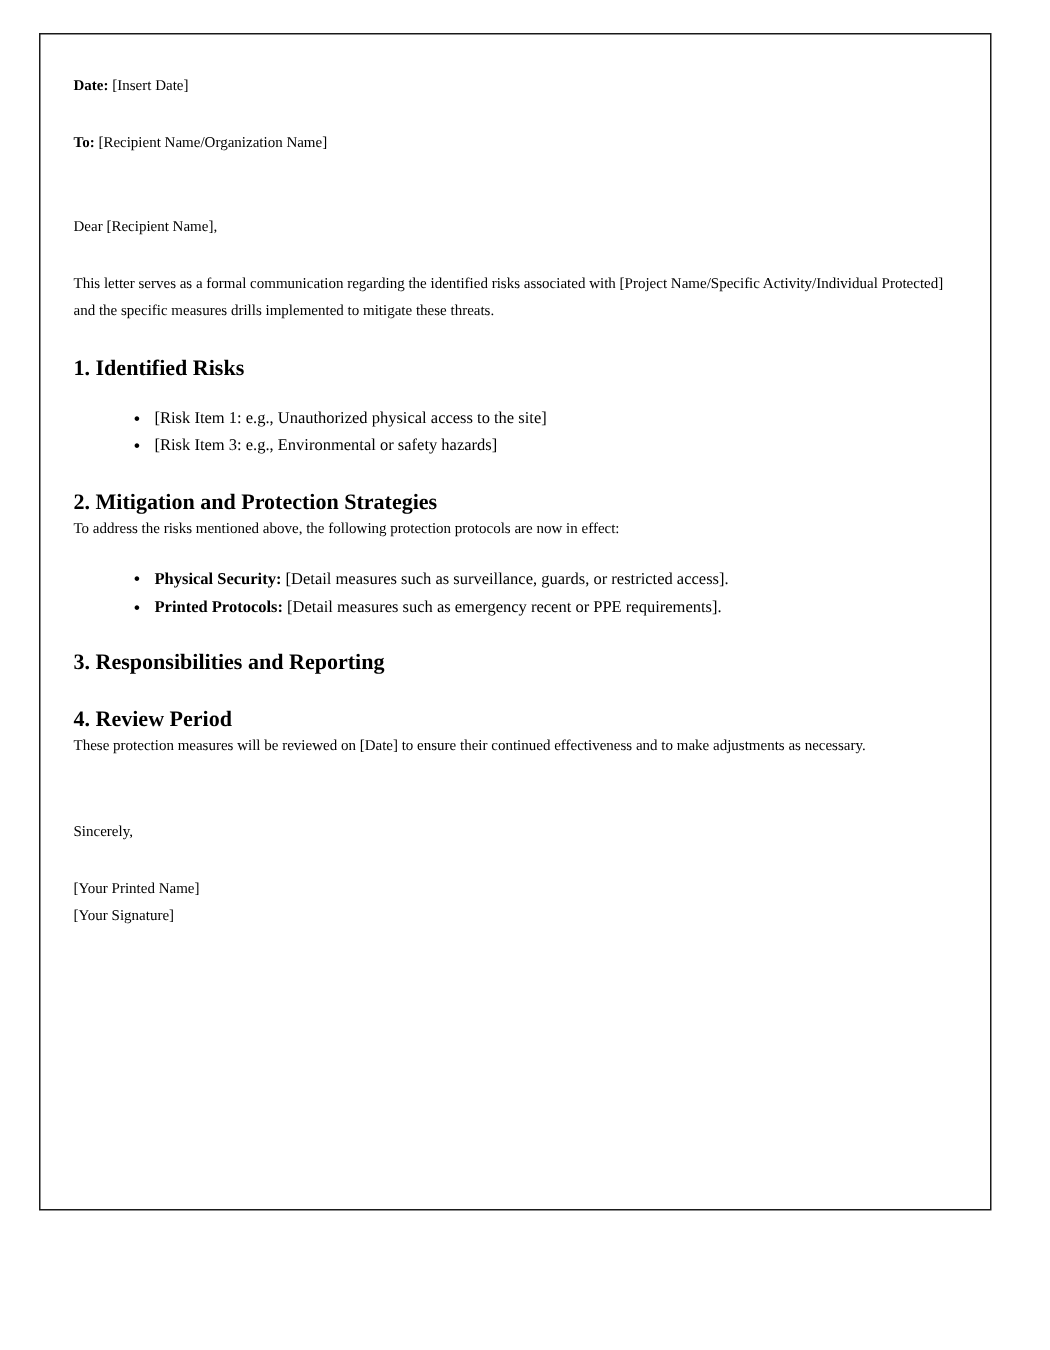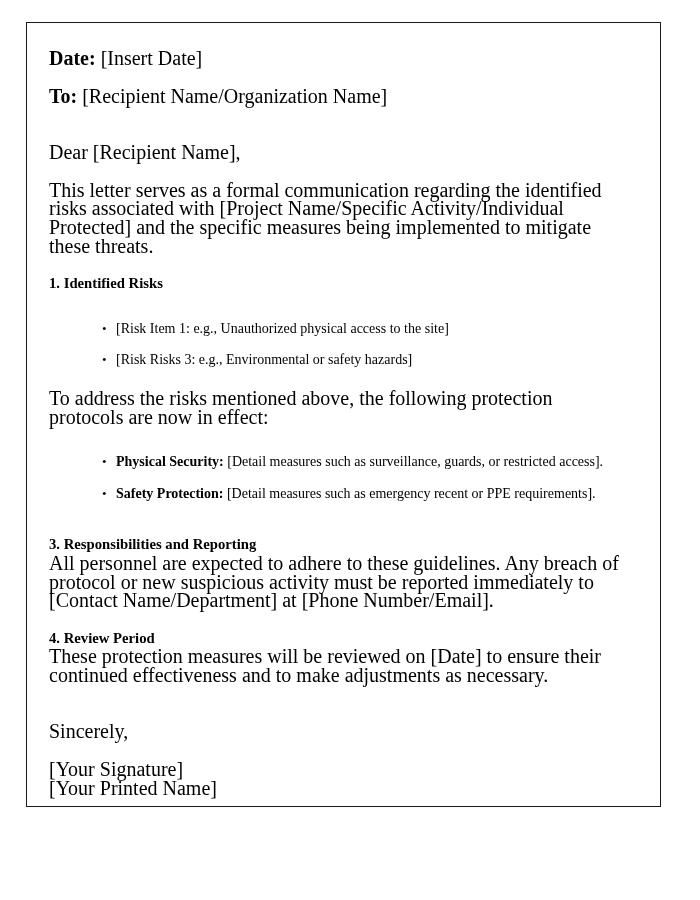--- a/index.html
+++ b/index.html
@@ -28,21 +28,21 @@
   }
 
   .page-inner {
     position: absolute;
     left: 22px;
     top: 0px;
     width: 582px;
   }
 
   .line, .para {
-    font-size: 20px;
+    font-size: 10px;
     line-height: 18.6px;
     text-align: left;
   }
 
   .b { font-weight: bold; }
 
   .spacer-lg { height: 26px; }
   .spacer-md { height: 19px; }
   .spacer-sm { height: 14px; }
 
@@ -51,25 +51,25 @@
     line-height: 18.6px;
     font-weight: bold;
   }
 
   ul.bullets {
     margin: 0;
     padding: 0 0 0 40px;
     list-style: none;
   }
   ul.bullets li {
-    font-size: 14px;
+    font-size: 11px;
     line-height: 18.6px;
     position: relative;
     padding-left: 14px;
-    margin: 13px;
+    margin: 0;
   }
   ul.bullets li::before {
     content: "\2022";
     position: absolute;
     left: 0;
     top: 0;
     font-size: 13px;
   }
   ul.bullets.tight li { margin-bottom: 0; }
 
@@ -97,72 +97,72 @@
 
     <div class="spacer-md"></div>
 
 
     <div class="spacer-md"></div>
 
     <div class="line">Dear [Recipient Name],</div>
 
     <div class="spacer-md"></div>
 
-    <div class="para">This letter serves as a formal communication regarding the identified risks associated with [Project Name/Specific Activity/Individual Protected] and the specific measures being implemented to mitigate these threats.</div>
+    <div class="para">This letter serves as a formal communication regarding the identified risks associated with [Project Name/Specific Activity/Individual Protected] and the specific measures drills implemented to mitigate these threats.</div>
 
     <div class="spacer-md"></div>
 
     <div class="heading">1. Identified Risks</div>
 
     <div class="spacer-sm"></div>
 
     <ul class="bullets tight">
       <li>
         <span>[Risk Item 1: e.g., Unauthorized physical access to the site]</span>
       </li>
       <li>
-        <span>[Risk Risks 3: e.g., Environmental or safety hazards]</span>
+        <span>[Risk Item 3: e.g., Environmental or safety hazards]</span>
       </li>
     </ul>
 
     <div class="spacer-md"></div>
 
+    <div class="heading">2. Mitigation and Protection Strategies</div>
     <div class="para">To address the risks mentioned above, the following protection protocols are now in effect:</div>
 
     <div class="spacer-sm"></div>
 
     <ul class="bullets">
       <li>
         <span class="b">Physical Security:</span>
         <span>[Detail measures such as surveillance, guards, or restricted access].</span>
       </li>
       <li>
-        <span class="b">Safety Protection:</span>
+        <span class="b">Printed Protocols:</span>
         <span>[Detail measures such as emergency recent or PPE requirements].</span>
       </li>
     </ul>
 
     <div class="spacer-md"></div>
 
     <div class="heading">3. Responsibilities and Reporting</div>
-    <div class="para">All personnel are expected to adhere to these guidelines. Any breach of protocol or new suspicious activity must be reported immediately to [Contact Name/Department] at [Phone Number/Email].</div>
 
     <div class="spacer-md"></div>
 
     <div class="heading">4. Review Period</div>
     <div class="para">These protection measures will be reviewed on [Date] to ensure their continued effectiveness and to make adjustments as necessary.</div>
 
     <div class="spacer-md"></div>
 
 
     <div class="spacer-md"></div>
 
     <div class="line">Sincerely,</div>
 
     <div class="spacer-md"></div>
 
     <div class="sig-block">
+      <div class="line">[Your Printed Name]</div>
       <div class="line">[Your Signature]</div>
-      <div class="line">[Your Printed Name]</div>
     </div>
 
   </div>
 </div>
 
 </body></html>

